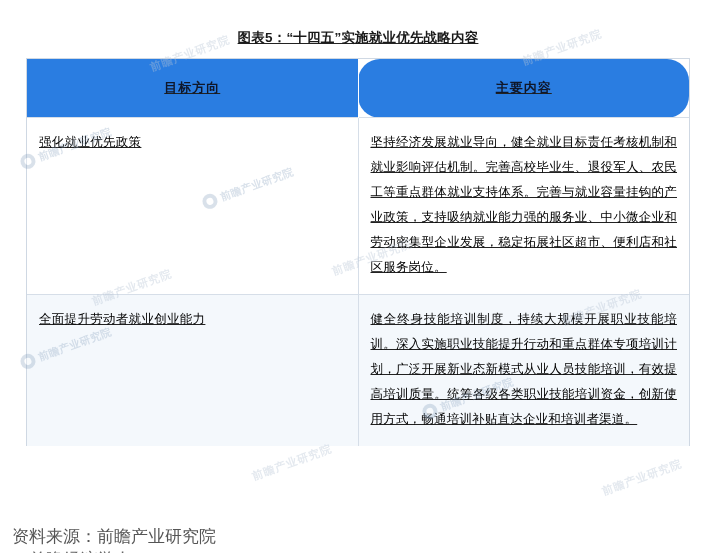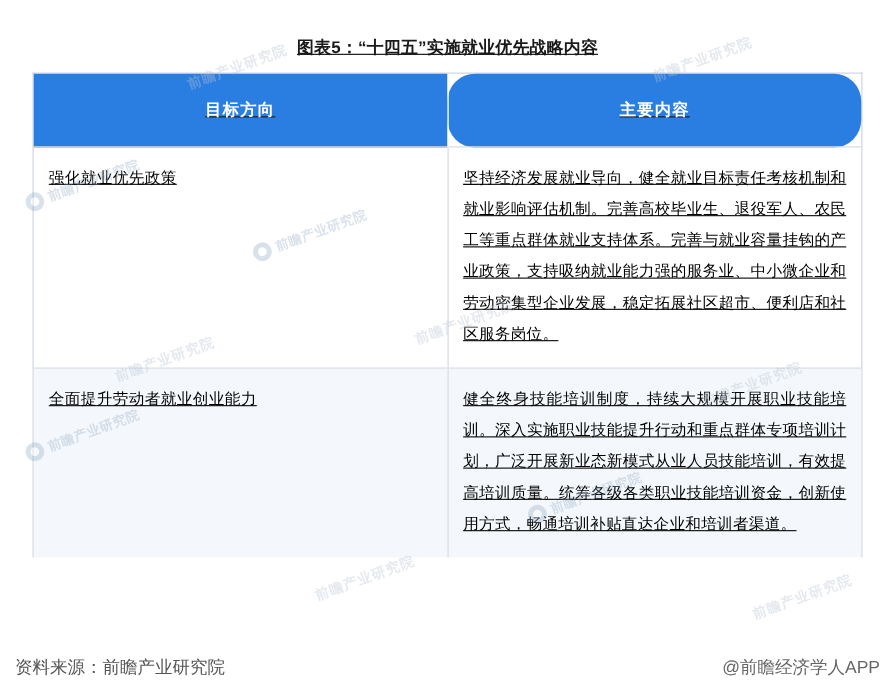--- a/index.html
+++ b/index.html
@@ -38,21 +38,21 @@
     position: relative;
     background: #fff;
   }
   table {
     border-collapse: collapse;
     width: 100%;
     table-layout: fixed;
   }
   thead th {
     background: #2a7de1;
-    color: #ffffff;
+    color: #0f172a;
     font-size: 13px;
     font-weight: bold;
     height: 56px;
     text-align: center;
     vertical-align: middle;
     border-right: 1px solid #ffffff;
     letter-spacing: 1px;
   }
   thead th:last-child { border-right: none; border-radius: 22px; }
   td {
@@ -83,22 +83,23 @@
     position: absolute;
     left: 0;
     right: 0;
     bottom: 6px;
     height: 22px;
     padding: 0 12px;
     box-sizing: border-box;
     display: flex;
     justify-content: space-between;
     align-items: flex-start;
-    font-size: 14px;
+    font-size: 17px;
     color: #555;
+    flex-direction: column;
   }
   .footer .right { color: #666; }
   
   .wm {
     position: absolute;
     pointer-events: none;
     user-select: none;
     color: #b9c6d6;
     opacity: 0.38;
     font-size: 11px;

